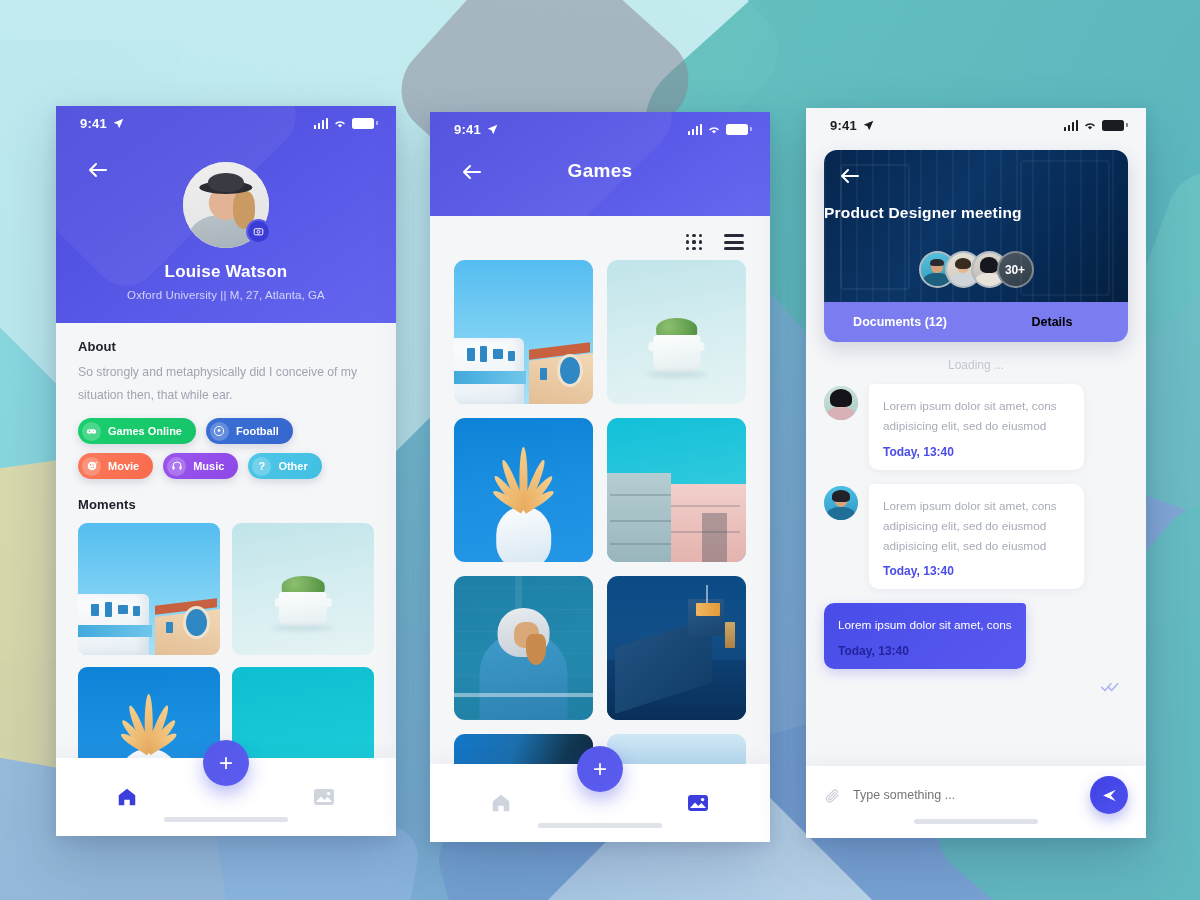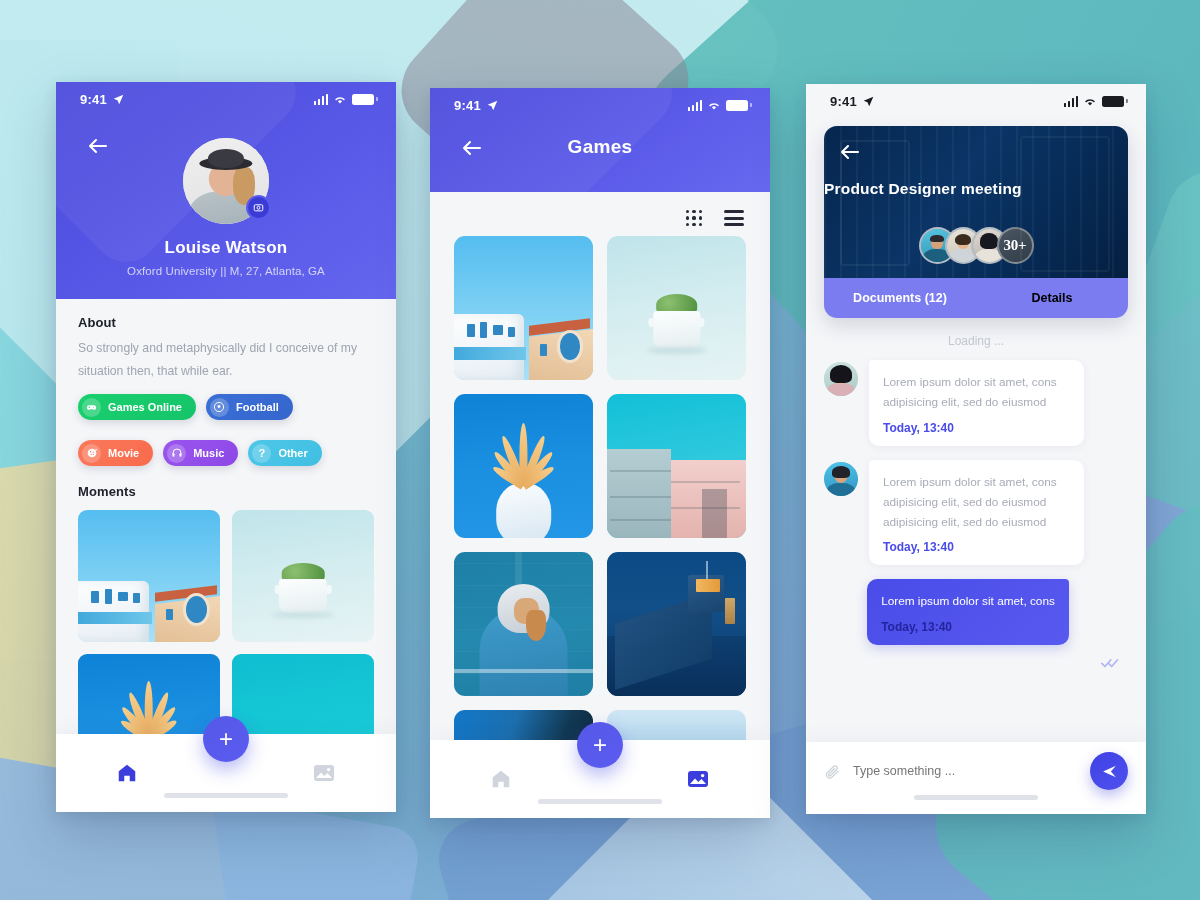--- a/index.html
+++ b/index.html
@@ -66,20 +66,21 @@
     top: 200px; left: 1120px; width: 300px; height: 330px;
     background: linear-gradient(180deg,#6cc5c4,#69bfc2);
     transform: rotate(20deg); border-radius: 46px; opacity:.85;
   }
 
   
   .phone {
     position: absolute; width: 340px; height: 730px;
     background: #f5f6f8; overflow: hidden;
     box-shadow: 0 22px 50px rgba(30,50,90,.22), 0 4px 14px rgba(30,50,90,.12);
+    margin-top: 24px;
   }
   #phone1 { left: 56px; top: 82px; }
   #phone2 { left: 430px; top: 88px; }
   #phone3 { left: 806px; top: 84px; }
 
   
   .statusbar {
     height: 34px; display: flex; align-items: center;
     justify-content: space-between; padding: 0 22px 0 24px;
     font-size: 13px; font-weight: bold; letter-spacing: .2px;
@@ -124,21 +125,21 @@
     margin-top: 14px; letter-spacing: .2px;
   }
   .p1-sub {
     text-align: center; color: rgba(255,255,255,.72); font-size: 11.5px;
     margin-top: 7px; letter-spacing: .1px;
   }
   .p1-body { padding: 16px 22px 0; }
   .sec-title { font-size: 13px; font-weight: bold; color: #20222b; letter-spacing: .1px; }
   .about-text { font-size: 12.2px; color: #a0a4b0; line-height: 1.85; margin-top: 7px; }
   .interest-title { margin-top: 16px; }
-  .tags { display: flex; flex-wrap: wrap; gap: 20px 10px; margin-top: 12px; }
+  .tags { display: flex; flex-wrap: wrap; gap: 9px 10px; margin-top: 12px; }
   .tag {
     display: flex; align-items: center; gap: 7px; height: 26px;
     border-radius: 14px; padding: 0 14px 0 4px; color: #fff;
     font-size: 11px; font-weight: bold; cursor: pointer;
     box-shadow: 0 3px 8px rgba(40,50,90,.16);
   }
   .tag .tico {
     width: 19px; height: 19px; border-radius: 50%;
     background: rgba(255,255,255,.22);
     display: flex; align-items: center; justify-content: center; flex: 0 0 auto;
@@ -228,21 +229,21 @@
   }
   .face {
     width: 37px; height: 37px; border-radius: 50%; overflow: hidden;
     border: 2px solid rgba(255,255,255,.35); margin-left: -11px;
     position: relative; background: #8d9aa8;
   }
   .face:first-child { margin-left: 0; }
   .face.more {
     background: linear-gradient(145deg,#4a5763,#303c48); color: #fff;
     display: flex; align-items: center; justify-content: center;
-    font-size: 15px; font-weight: bold; letter-spacing: -.2px; font-family: Liberation Serif, serif;
+    font-size: 12px; font-weight: bold; letter-spacing: -.2px;
   }
   .meet-tabs {
     display: flex; background: #7b7cf0; height: 40px;
   }
   .meet-tab {
     flex: 1; display: flex; align-items: center; justify-content: center;
     font-size: 12.5px; font-weight: bold; cursor: pointer;
   }
   .meet-tab.active { color: #fff; }
   .meet-tab.idle { color: #000000; }
@@ -253,21 +254,21 @@
   .msg-av {
     width: 34px; height: 34px; border-radius: 50%; flex: 0 0 auto;
     overflow: hidden; position: relative; background: #cfd6dd; margin-top: 2px;
   }
   .bubble-in {
     background: #fff; border-radius: 4px 10px 10px 10px; padding: 12px 14px 11px;
     max-width: 215px; box-shadow: 0 2px 8px rgba(40,55,100,.06);
   }
   .bubble-in p { font-size: 11.8px; color: #a8acb8; line-height: 1.72; }
   .bubble-time { font-size: 12px; font-weight: bold; color: #4a4ce8; margin-top: 8px; }
-  .msg-row.out { justify-content: center; padding-right: 34px; }
+  .msg-row.out { justify-content: flex-start; padding-right: 34px; }
   .bubble-out {
     background: linear-gradient(140deg,#4a4ce9,#5759ef); border-radius: 10px 4px 10px 10px;
     padding: 12px 14px 11px; max-width: 224px;
     box-shadow: 0 4px 12px rgba(60,65,220,.22);
   }
   .bubble-out p { font-size: 11.8px; color: #fff; line-height: 1.72; }
   .bubble-out .bubble-time { color: #23249e; }
   .ticks { text-align: right; padding: 0 26px; margin-top: -4px; }
   .inputbar {
     position: absolute; left: 0; right: 0; bottom: 0; height: 72px; background: #fff;

